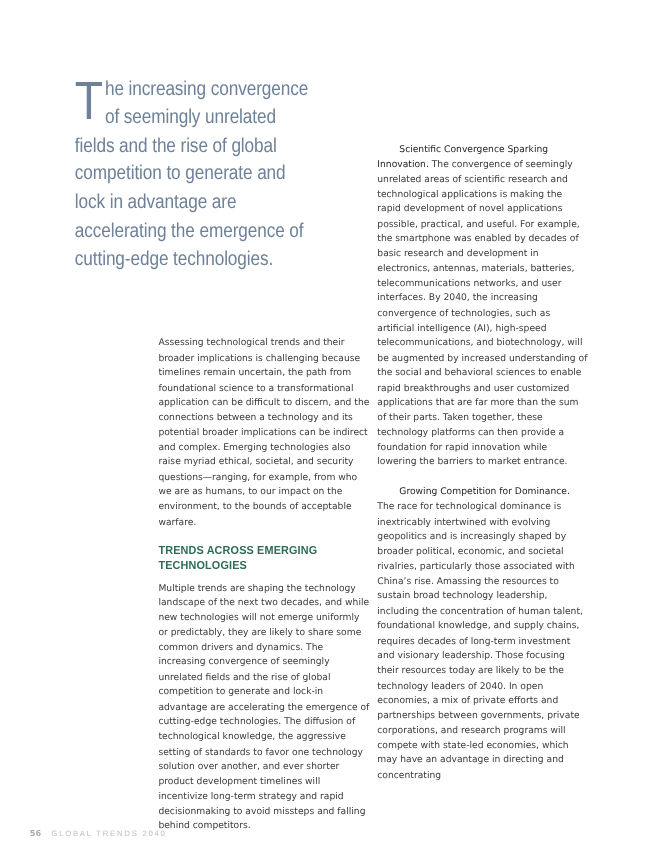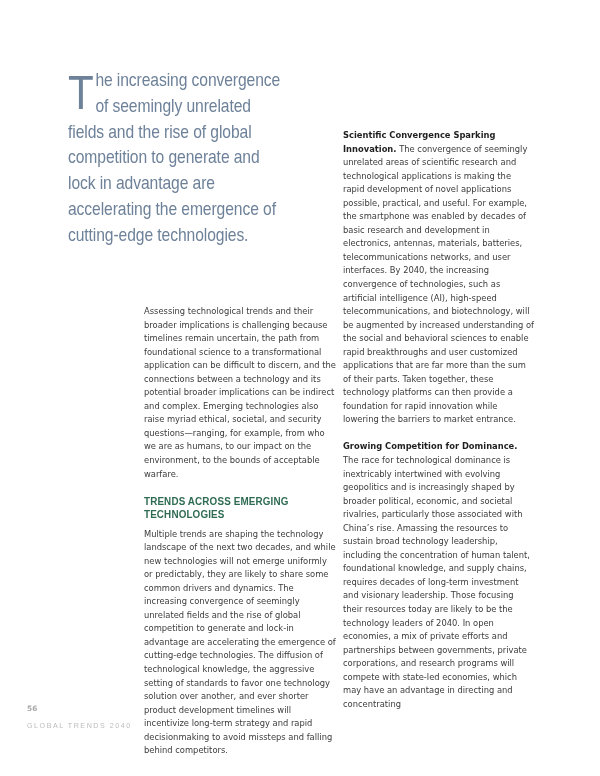--- a/index.html
+++ b/index.html
@@ -72,48 +72,48 @@
   }
 
   .col p {
     margin: 0 0 13.4px 0;
   }
   .col p:last-child {
     margin-bottom: 0;
   }
 
   .runin {
-    font-weight: 700;
+    font-weight: 400;
     color: #1f1f20;
+    margin-left: 20px;
   }
 
   .section-head {
     color: #2e6b52;
     font-family: "Liberation Sans Narrow", "Liberation Sans", sans-serif;
     font-weight: 700;
     font-size: 10.6px;
     line-height: 13px;
     letter-spacing: 0.15px;
     text-transform: uppercase;
     margin: 6px 0 7px 0;
     transform: scaleX(0.93);
     transform-origin: left center;
     width: 210px;
   }
 
   
   .footer {
     position: absolute;
     left: 27px;
-    top: 704px;
+    top: 753px;
     display: flex;
     align-items: baseline;
     gap: 9px;
     color: #b4b4b6;
-    flex-direction: column;
   }
   .footer .pageno {
     font-family: "DejaVu Sans", sans-serif;
     font-size: 7.4px;
     font-weight: 700;
     color: #a8a8aa;
     letter-spacing: 0.2px;
   }
   .footer .doctitle {
     font-family: "Liberation Sans", sans-serif;

